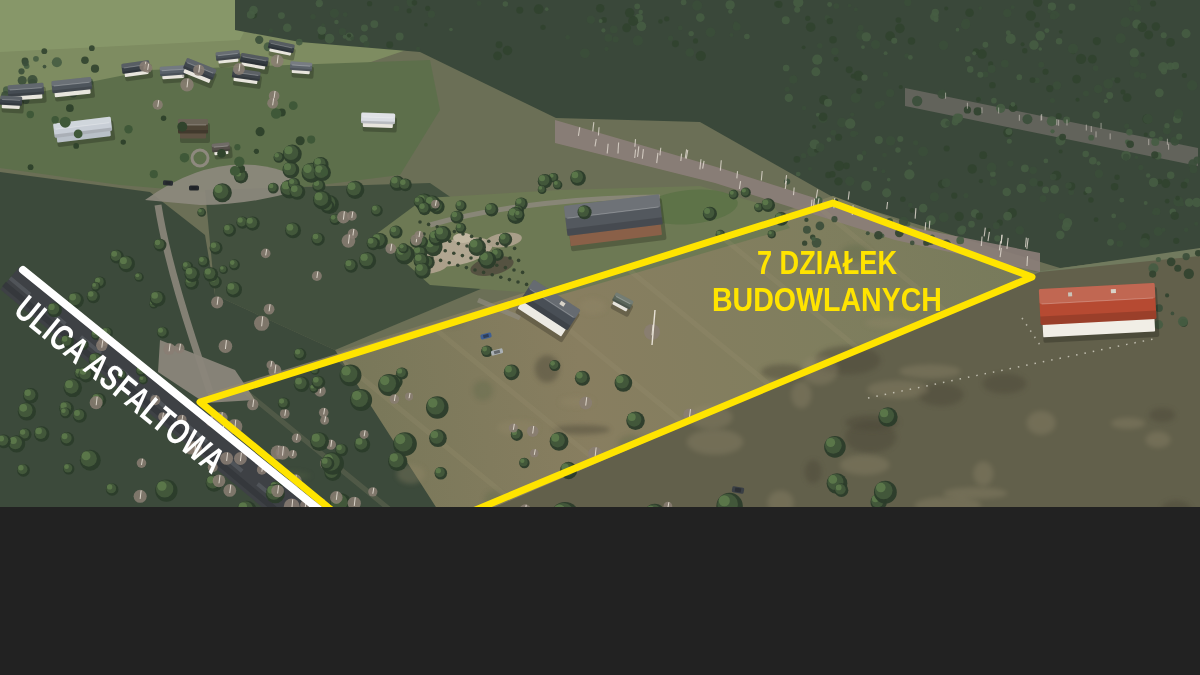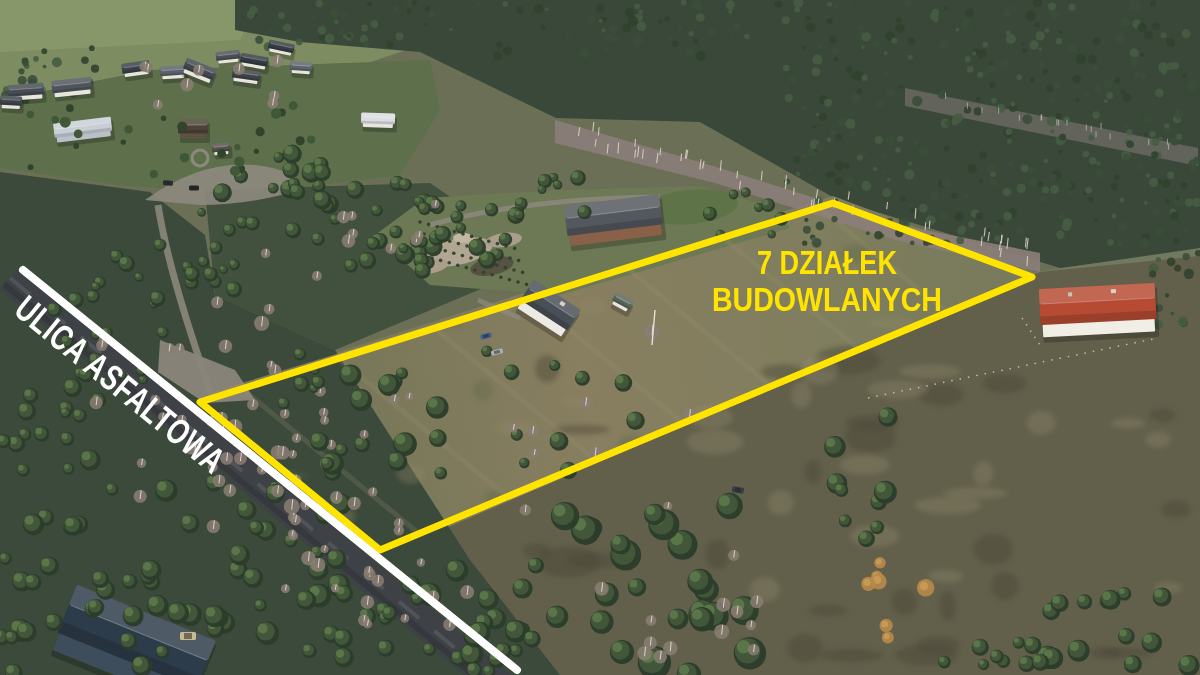--- a/index.html
+++ b/index.html
@@ -1,16 +1,16 @@
 <!DOCTYPE html>
 <html><head>
 <meta charset="utf-8">
 <style>
   html,body{margin:0;padding:0;background:#222;}
-  #stage{width:1200px;height:675px;position:relative;overflow:hidden;}
+  #stage{width:1200px;height:507px;position:relative;overflow:hidden;}
   svg{display:block;}
   .lbl{font-family:"Liberation Sans","DejaVu Sans",sans-serif;font-weight:bold;}
   .plot-label{font-size:33px;}
   .street-label{font-size:36px;letter-spacing:1px;}
 </style>
 </head>
 <body>
 
 <div id="stage">
 <svg id="scene" width="1200" height="675" viewBox="0 0 1200 675" xmlns="http://www.w3.org/2000/svg">

